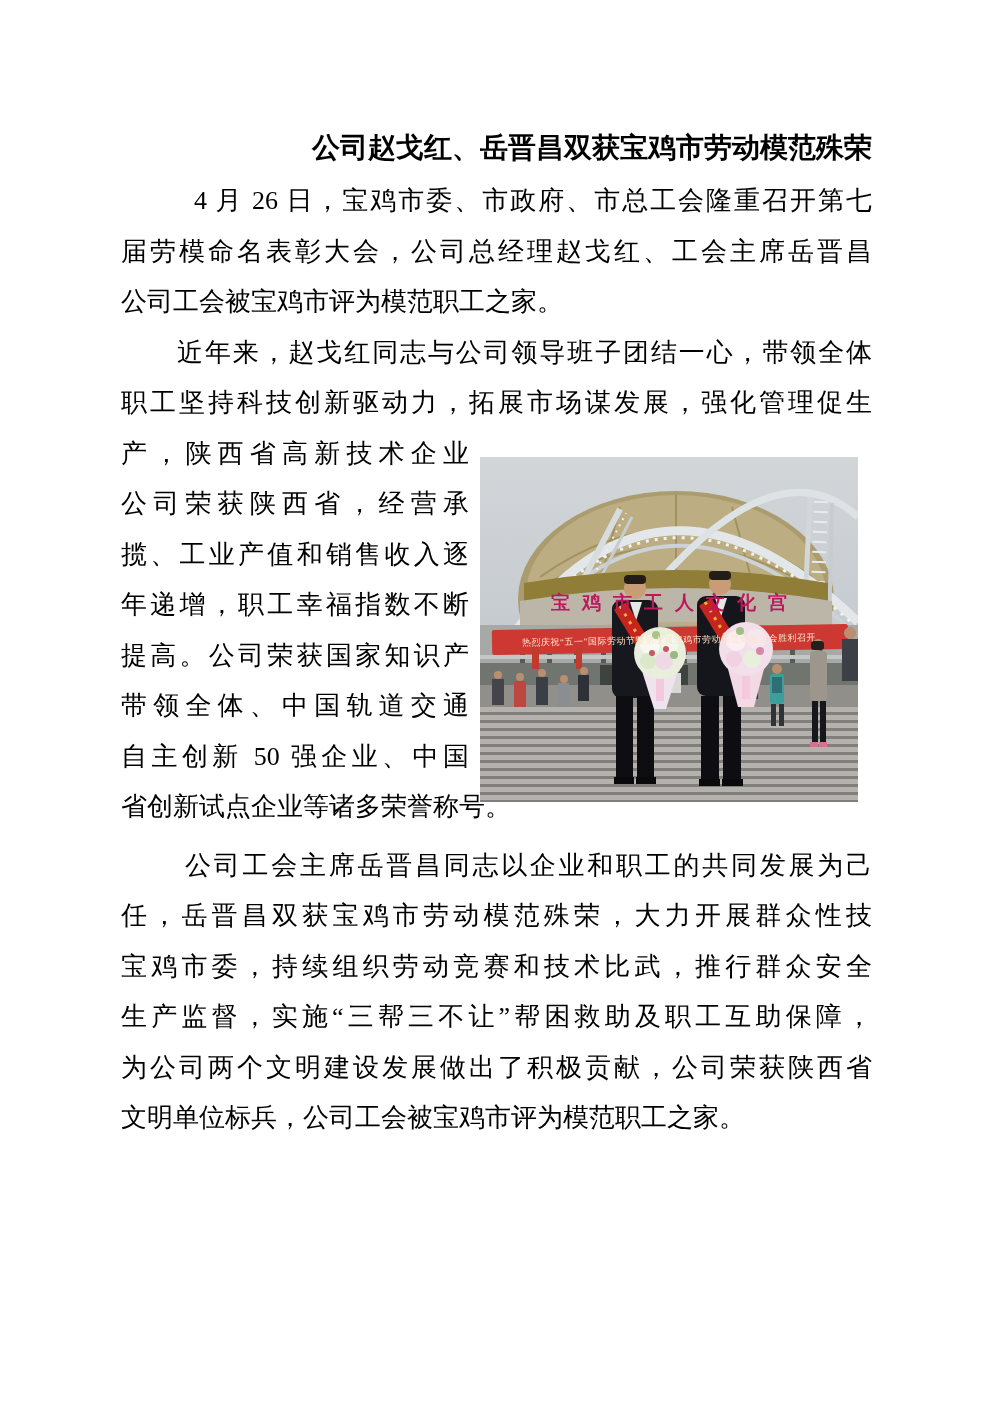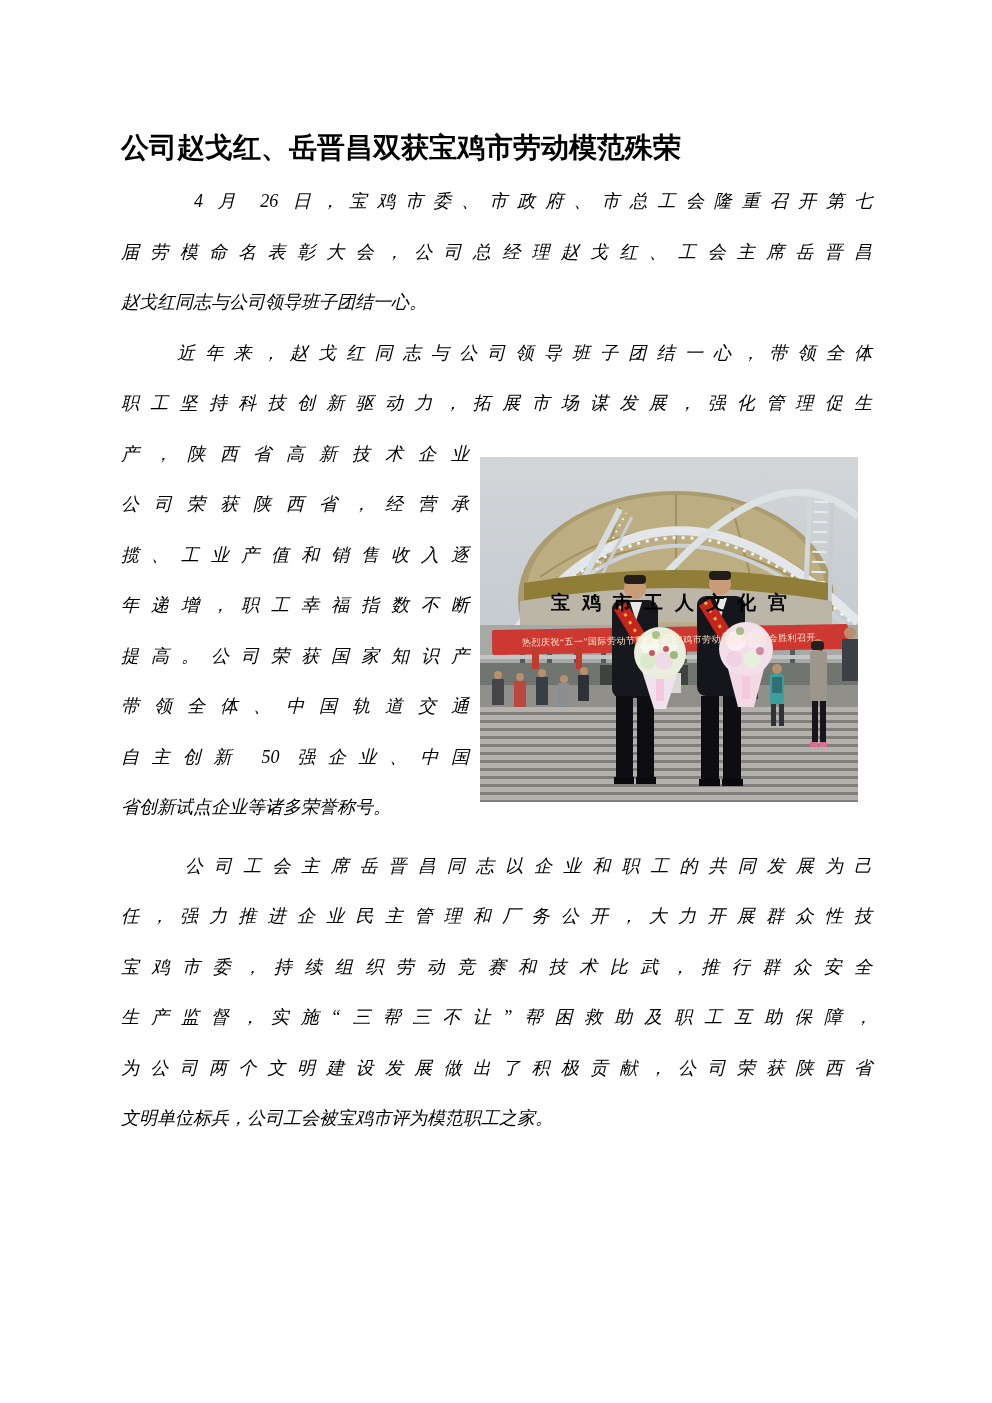--- a/index.html
+++ b/index.html
@@ -1,78 +1,78 @@
 <!DOCTYPE html>
 <html><head>
 <meta charset="utf-8">
 <style>
   html,body{margin:0;padding:0;background:#ffffff;}
   .page{position:relative;width:992px;height:1403px;background:#ffffff;overflow:hidden;
         font-family:"Liberation Serif","DejaVu Serif",serif;color:#000;}
   .content{position:absolute;left:121px;top:0;width:751px;}
-  .doc-title{margin:0;padding-top:126px;height:44px;line-height:44px;text-align:left;
+  .doc-title{margin:0;padding-top:126px;height:44px;line-height:44px;text-align:right;
              font-size:28px;font-weight:bold;}
   .para{margin:0;}
-  .line{font-size:18px;height:50.5px;line-height:50.5px;text-align:justify;
-        text-align-last:justify;text-justify:inter-character;font-style:italic;}
+  .line{font-size:26px;height:50.5px;line-height:50.5px;text-align:justify;
+        text-align-last:justify;text-justify:inter-character;}
   .line.end{text-align-last:left;}
   .i1{padding-left:73px;}
   .i2{padding-left:56px;}
   .i3{padding-left:64px;}
   .p1{margin-top:6px;}
   .narrow{width:348px;}
   .after-photo{margin-top:20px;}
   .p3{margin-top:8px;}
 
   
   .photo{position:absolute;left:480px;top:457px;width:378px;height:345px;overflow:hidden;}
   .sky{position:absolute;left:0;top:0;width:378px;height:260px;
        background:linear-gradient(180deg,#d2d6d9 0%,#c7ccd0 60%,#bfc4c8 100%);}
   .photo svg{position:absolute;left:0;top:0;}
   .steps{position:absolute;left:0;top:250px;width:378px;height:95px;
          background:repeating-linear-gradient(180deg,#b5b2ad 0px,#b5b2ad 5px,#817f7b 5px,#817f7b 8px);}
   .photo-sign{position:absolute;left:0;top:134px;width:100%;height:24px;line-height:24px;
-              text-align:center;font-size:19px;font-weight:bold;color:#000000;
+              text-align:center;font-size:19px;font-weight:bold;color:#be185d;
               letter-spacing:12px;text-indent:12px;z-index:5;}
   .photo-banner-text{position:absolute;left:0;top:174px;width:100%;text-align:center;
               font-size:9px;line-height:18px;color:#ffe3c8;letter-spacing:0.5px;
               white-space:nowrap;transform:rotate(-1deg);z-index:5;}
 </style>
 </head>
 <body>
 
 <div class="page">
   <div class="content">
 
     <h1 class="doc-title">公司赵戈红、岳晋昌双获宝鸡市劳动模范殊荣</h1>
 
     <div class="para p1">
       <div class="line i1">4 月 26 日，宝鸡市委、市政府、市总工会隆重召开第七</div>
       <div class="line">届劳模命名表彰大会，公司总经理赵戈红、工会主席岳晋昌</div>
-      <div class="line end">赵戈红同志与公司领导班子团结一心。</div>
+      <div class="line end">公司工会被宝鸡市评为模范职工之家。</div>
     </div>
 
     <div class="para">
       <div class="line i2">近年来，赵戈红同志与公司领导班子团结一心，带领全体</div>
       <div class="line">职工坚持科技创新驱动力，拓展市场谋发展，强化管理促生</div>
       <div class="narrow">
         <div class="line">产，陕西省高新技术企业</div>
         <div class="line">公司荣获陕西省，经营承</div>
         <div class="line">揽、工业产值和销售收入逐</div>
         <div class="line">年递增，职工幸福指数不断</div>
         <div class="line">提高。公司荣获国家知识产</div>
         <div class="line">带领全体、中国轨道交通</div>
         <div class="line">自主创新 50 强企业、中国</div>
       </div>
       <div class="line end">省创新试点企业等诸多荣誉称号。</div>
     </div>
 
     <div class="para p3">
       <div class="line i3">公司工会主席岳晋昌同志以企业和职工的共同发展为己</div>
-      <div class="line">任，强力推进企业民主管理和厂务公开，大力开展群众性技</div>
+      <div class="line">任，岳晋昌双获宝鸡市劳动模范殊荣，大力开展群众性技</div>
       <div class="line">宝鸡市委，持续组织劳动竞赛和技术比武，推行群众安全</div>
       <div class="line">生产监督，实施“三帮三不让”帮困救助及职工互助保障，</div>
       <div class="line">为公司两个文明建设发展做出了积极贡献，公司荣获陕西省</div>
       <div class="line end">文明单位标兵，公司工会被宝鸡市评为模范职工之家。</div>
     </div>
   </div>
 
   <div class="photo">
     <div class="sky"></div>
 

